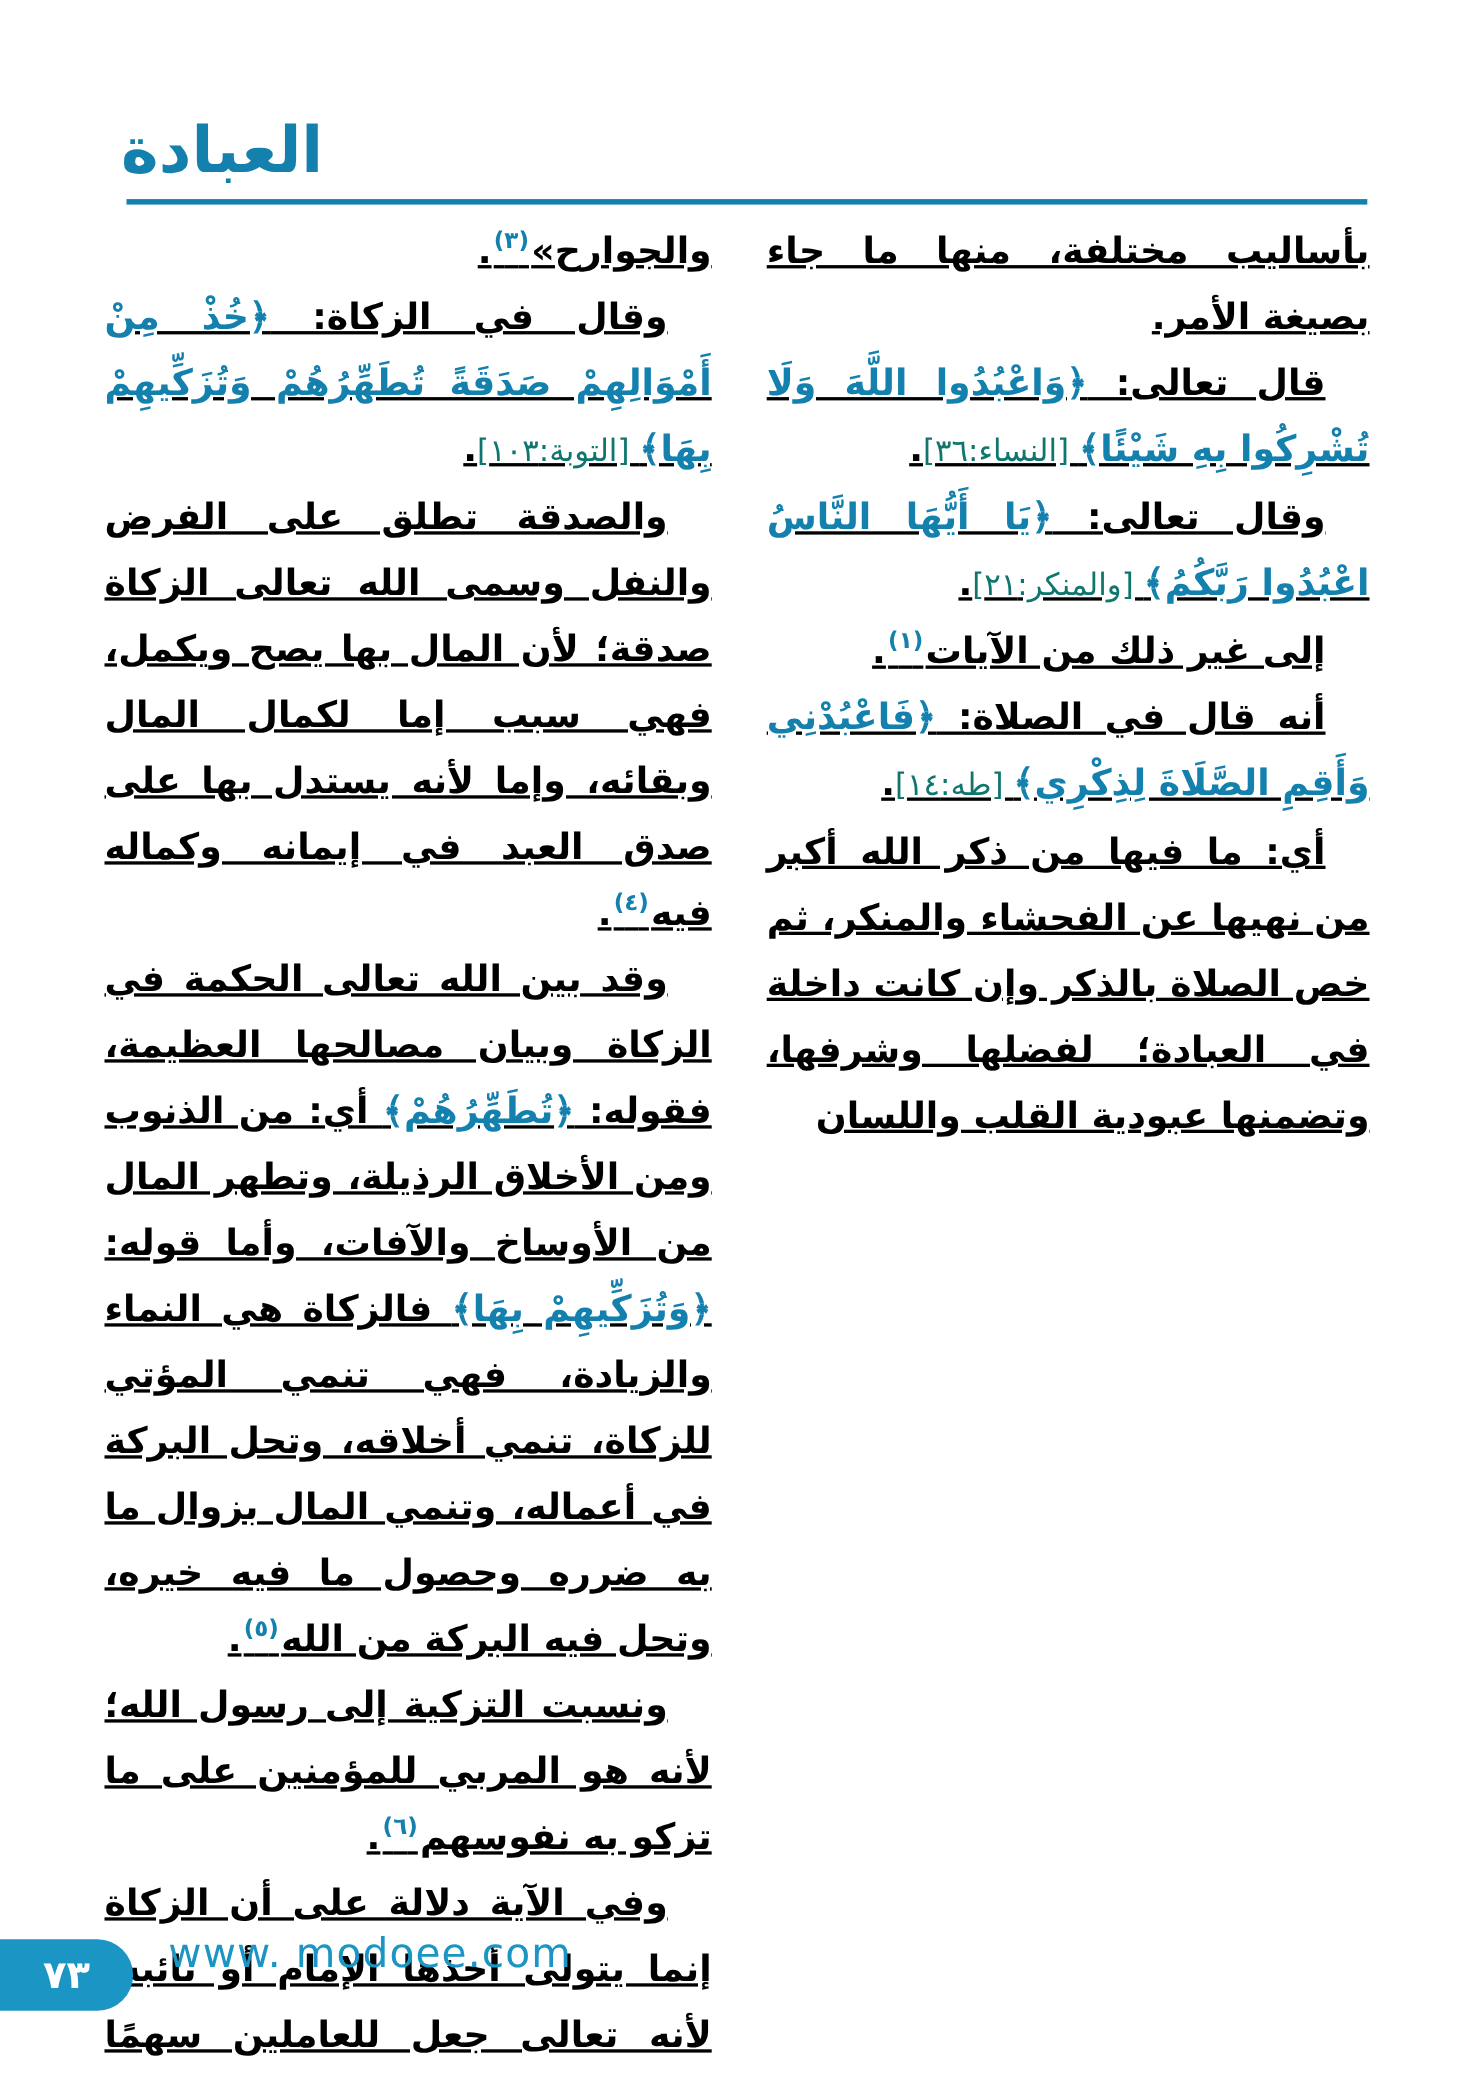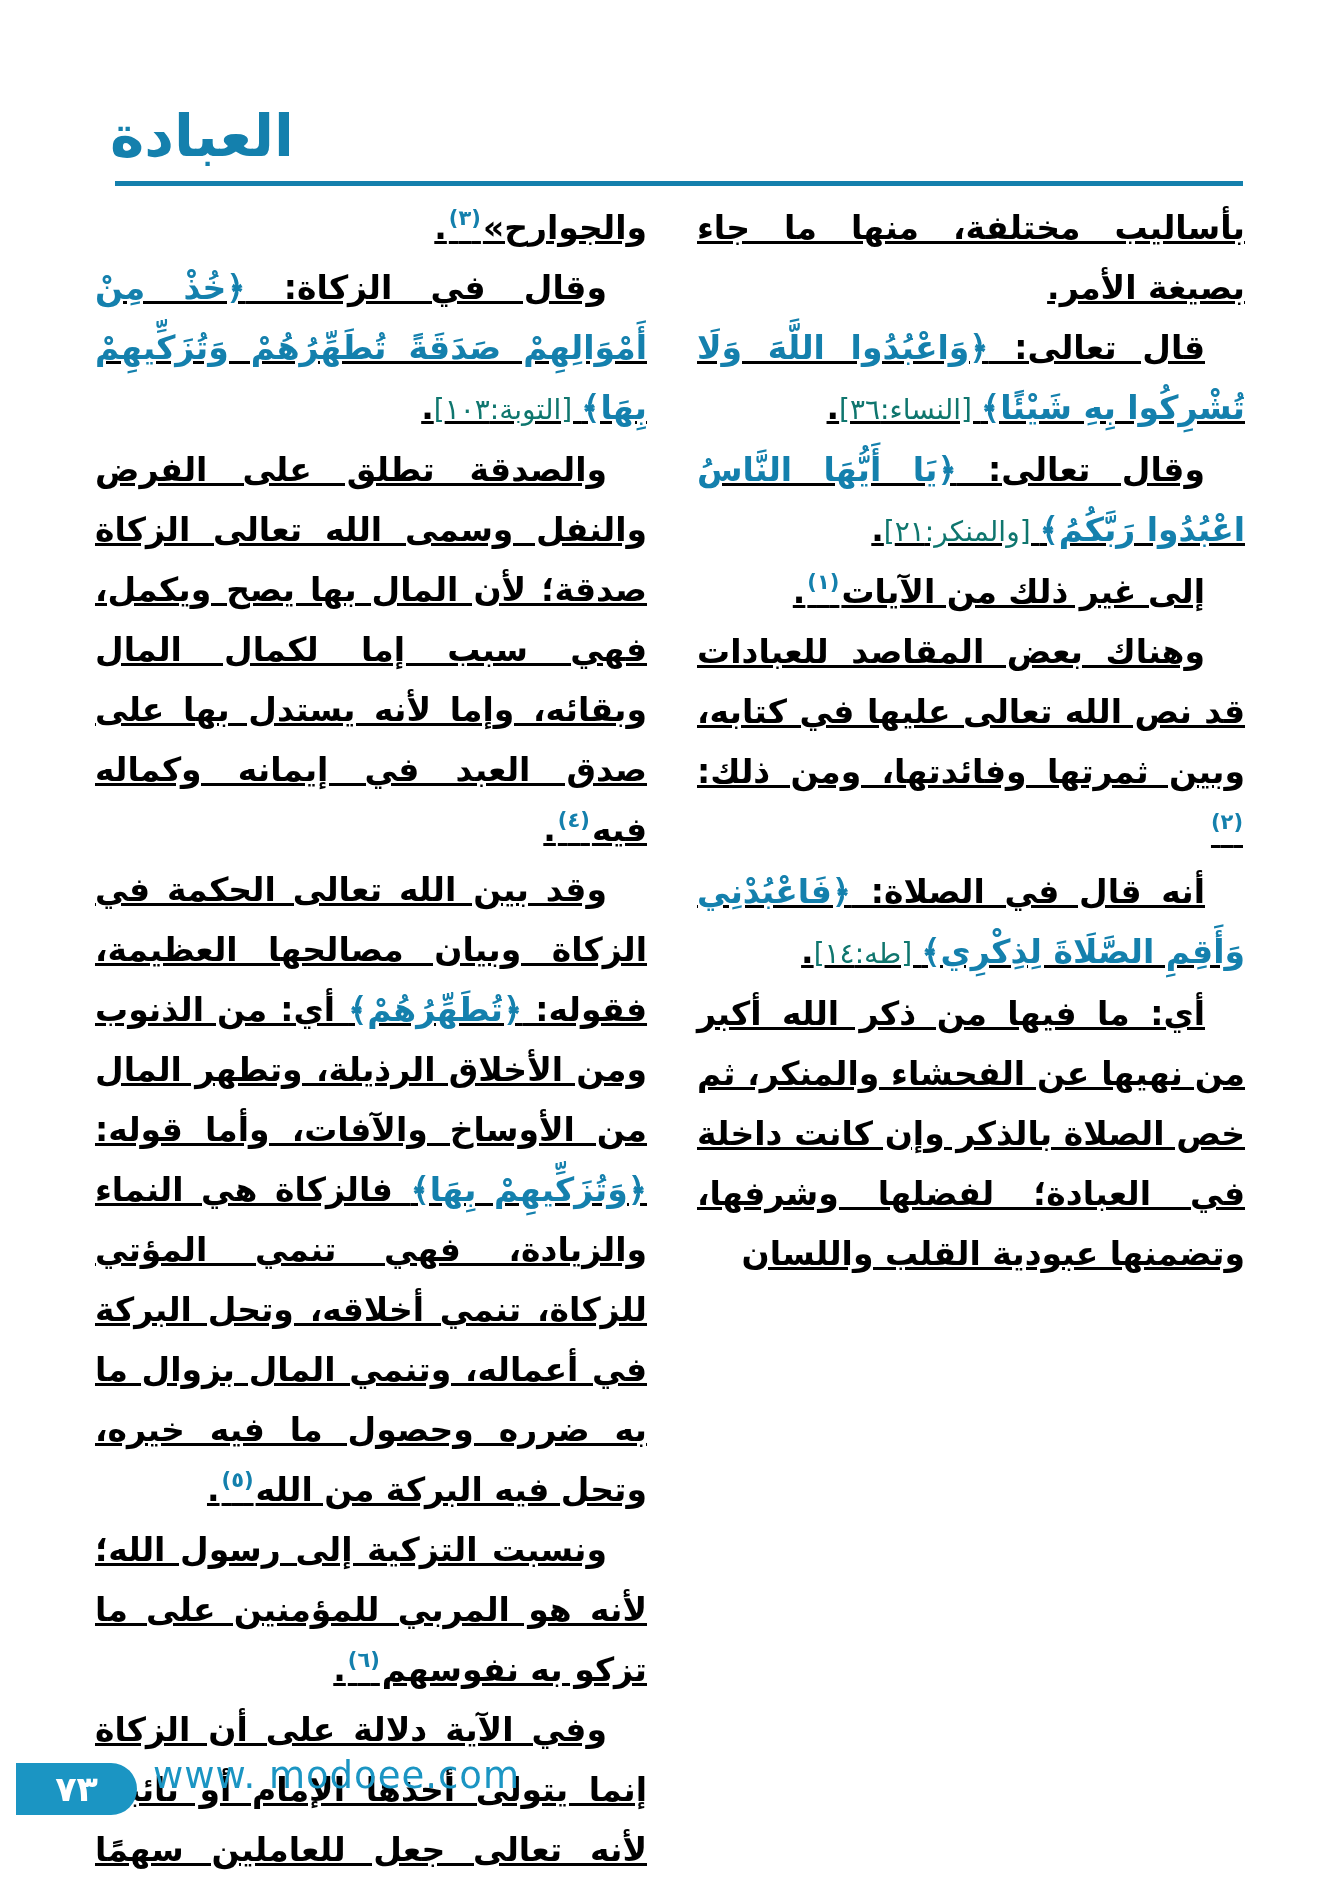--- a/index.html
+++ b/index.html
@@ -46,22 +46,22 @@
   .seg-ref{font-weight:normal;font-size:28px;color:#0f766e;}
   .seg-note{
     color:var(--accent);font-weight:bold;
     font-size:21px;line-height:0;
     position:relative;top:-14px;
     padding:0 2px;
   }
 
   
   .page-badge{
-    position:absolute;left:16px;top:1763px;
-    width:121px;height:52px;
+    position:absolute;left:0;top:1763px;
+    width:121px;height:65px;
     background:var(--bright);
     border-radius:0 33px 33px 0;
     display:flex;align-items:center;justify-content:center;
     color:#ffffff;font-size:35px;font-weight:bold;
   }
   .website{
     position:absolute;left:153px;top:1754px;
     direction:ltr;
     color:var(--bright);
     font-size:37px;font-weight:normal;
@@ -75,21 +75,20 @@
 <div class="page">
 
   <div class="header-title">العبادة</div>
   <div class="header-rule"></div>
 
   <div class="col col-right" id="col-right">
       <p class="para no-indent"><span class="seg-plain">بأساليب مختلفة، منها ما جاء بصيغة الأمر.</span></p>
       <p class="para"><span class="seg-plain">قال تعالى: </span><span class="seg-quran">﴿وَاعْبُدُوا اللَّهَ وَلَا تُشْرِكُوا بِهِ شَيْئًا﴾</span><span class="seg-ref"> [النساء:٣٦]</span><span class="seg-plain">.</span></p>
       <p class="para"><span class="seg-plain">وقال تعالى: </span><span class="seg-quran">﴿يَا أَيُّهَا النَّاسُ اعْبُدُوا رَبَّكُمُ﴾</span><span class="seg-ref"> [والمنكر:٢١]</span><span class="seg-plain">.</span></p>
       <p class="para"><span class="seg-plain">إلى غير ذلك من الآيات</span><span class="seg-note">(١)</span><span class="seg-plain">.</span></p>
-      <p class="para"><span class="seg-plain">وهناك بعض المقاصد للعبادات قد نص الله تعالى عليها في كتابه، وبين ثمرتها وفائدتها، ومن ذلك:</span><span class="seg-note">(٢)</span></p>
       <p class="para"><span class="seg-plain">أنه قال في الصلاة: </span><span class="seg-quran">﴿فَاعْبُدْنِي وَأَقِمِ الصَّلَاةَ لِذِكْرِي﴾</span><span class="seg-ref"> [طه:١٤]</span><span class="seg-plain">.</span></p>
       <p class="para"><span class="seg-plain">أي: ما فيها من ذكر الله أكبر من نهيها عن الفحشاء والمنكر، ثم خص الصلاة بالذكر وإن كانت داخلة في العبادة؛ لفضلها وشرفها، وتضمنها عبودية القلب واللسان</span></p>
     </div>
 
   <div class="col col-left" id="col-left">
       <p class="para no-indent"><span class="seg-plain">والجوارح»</span><span class="seg-note">(٣)</span><span class="seg-plain">.</span></p>
       <p class="para"><span class="seg-plain">وقال في الزكاة: </span><span class="seg-quran">﴿خُذْ مِنْ أَمْوَالِهِمْ صَدَقَةً تُطَهِّرُهُمْ وَتُزَكِّيهِمْ بِهَا﴾</span><span class="seg-ref"> [التوبة:١٠٣]</span><span class="seg-plain">.</span></p>
       <p class="para"><span class="seg-plain">والصدقة تطلق على الفرض والنفل وسمى الله تعالى الزكاة صدقة؛ لأن المال بها يصح ويكمل، فهي سبب إما لكمال المال وبقائه، وإما لأنه يستدل بها على صدق العبد في إيمانه وكماله فيه</span><span class="seg-note">(٤)</span><span class="seg-plain">.</span></p>
       <p class="para"><span class="seg-plain">وقد بين الله تعالى الحكمة في الزكاة وبيان مصالحها العظيمة، فقوله: </span><span class="seg-quran">﴿تُطَهِّرُهُمْ﴾</span><span class="seg-plain"> أي: من الذنوب ومن الأخلاق الرذيلة، وتطهر المال من الأوساخ والآفات، وأما قوله: </span><span class="seg-quran">﴿وَتُزَكِّيهِمْ بِهَا﴾</span><span class="seg-plain"> فالزكاة هي النماء والزيادة، فهي تنمي المؤتي للزكاة، تنمي أخلاقه، وتحل البركة في أعماله، وتنمي المال بزوال ما به ضرره وحصول ما فيه خيره، وتحل فيه البركة من الله</span><span class="seg-note">(٥)</span><span class="seg-plain">.</span></p>
       <p class="para"><span class="seg-plain">ونسبت التزكية إلى رسول الله؛ لأنه هو المربي للمؤمنين على ما تزكو به نفوسهم</span><span class="seg-note">(٦)</span><span class="seg-plain">.</span></p>

